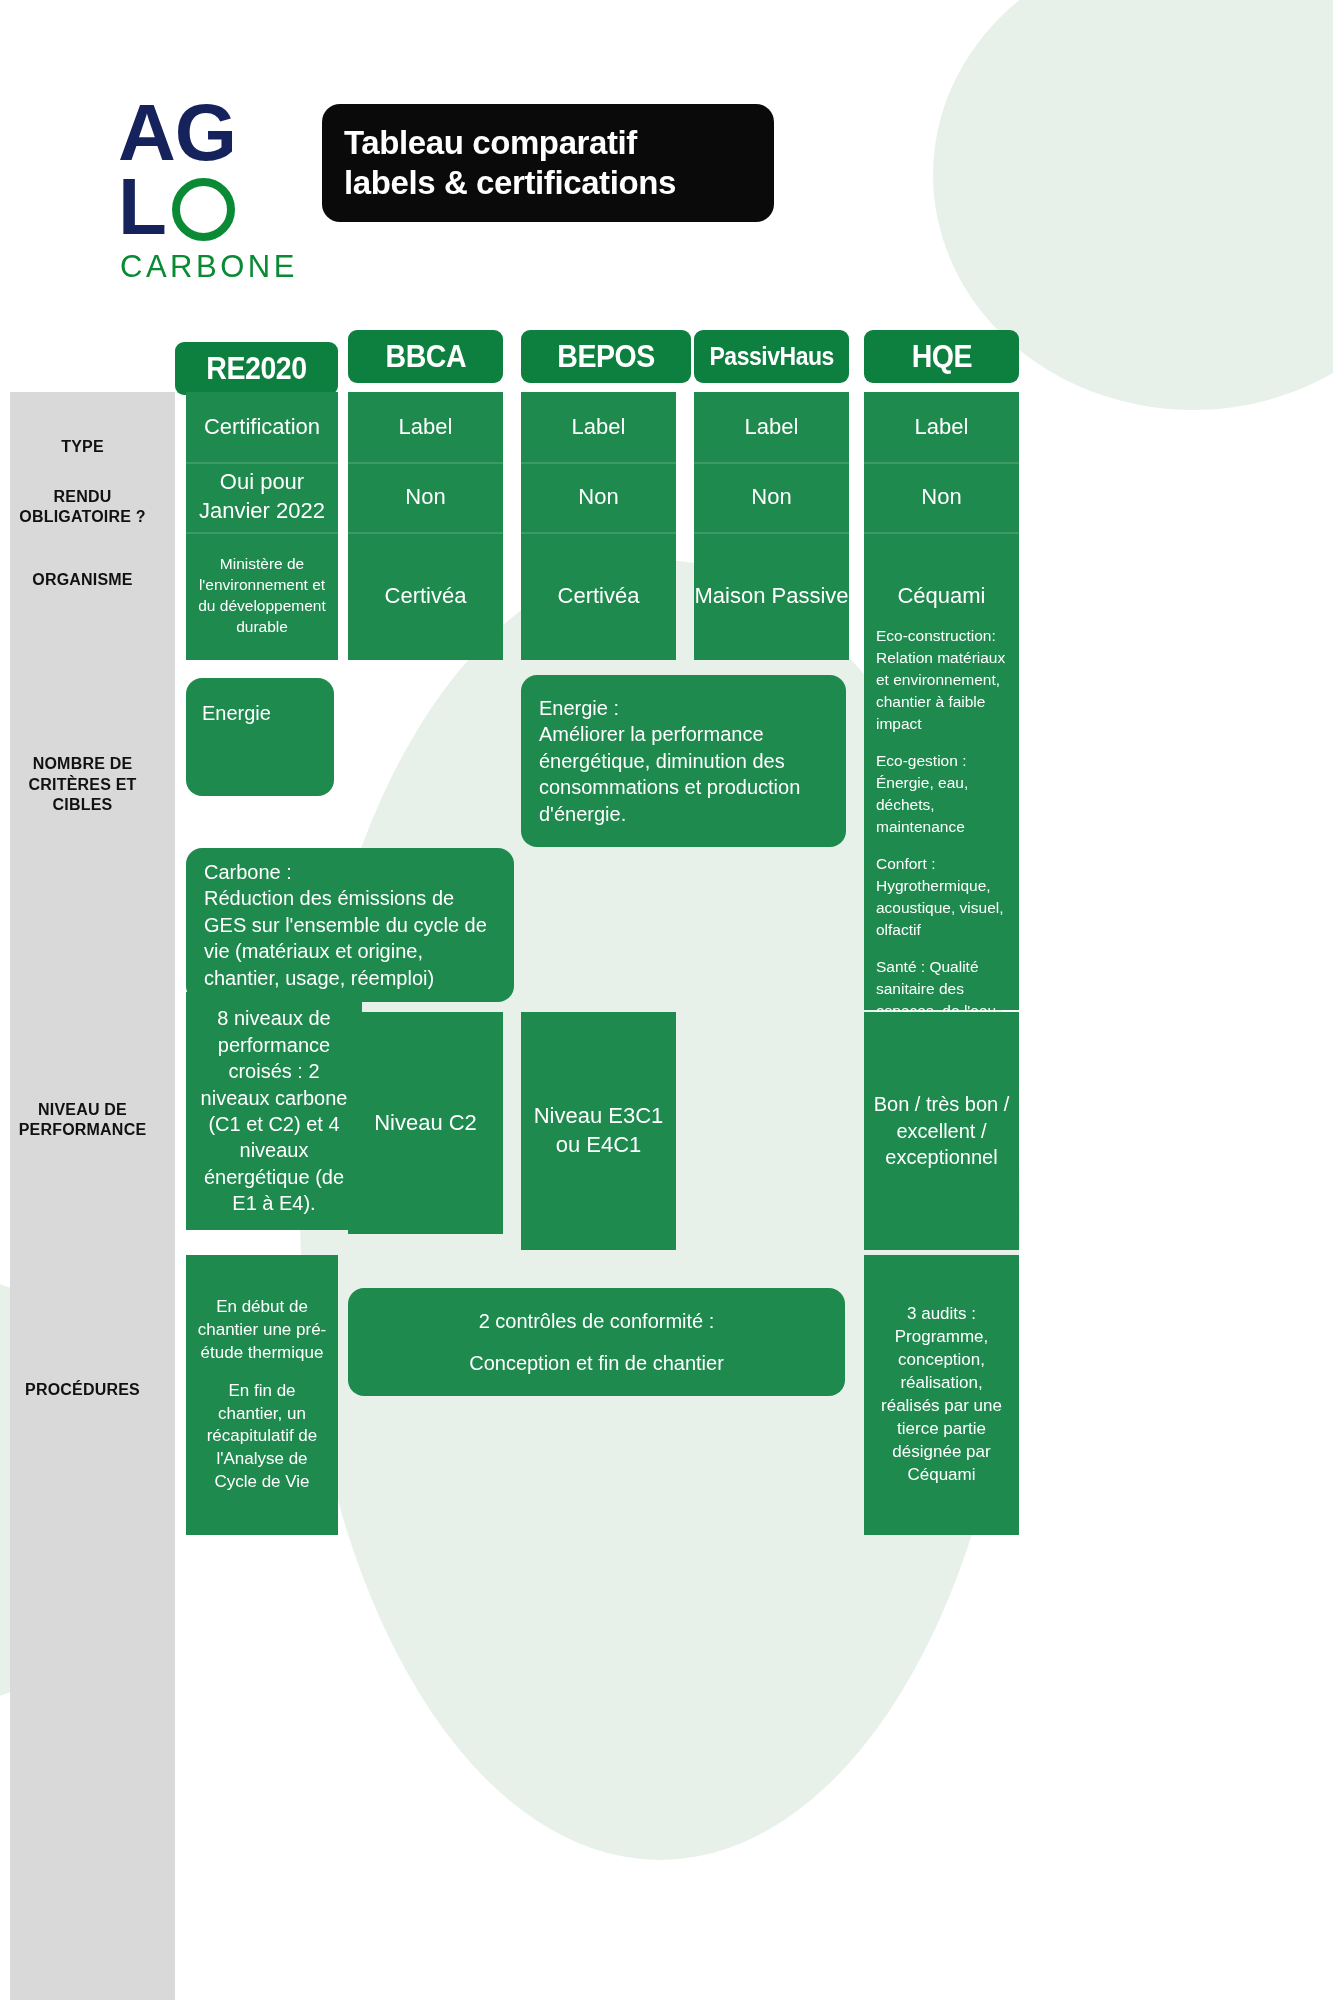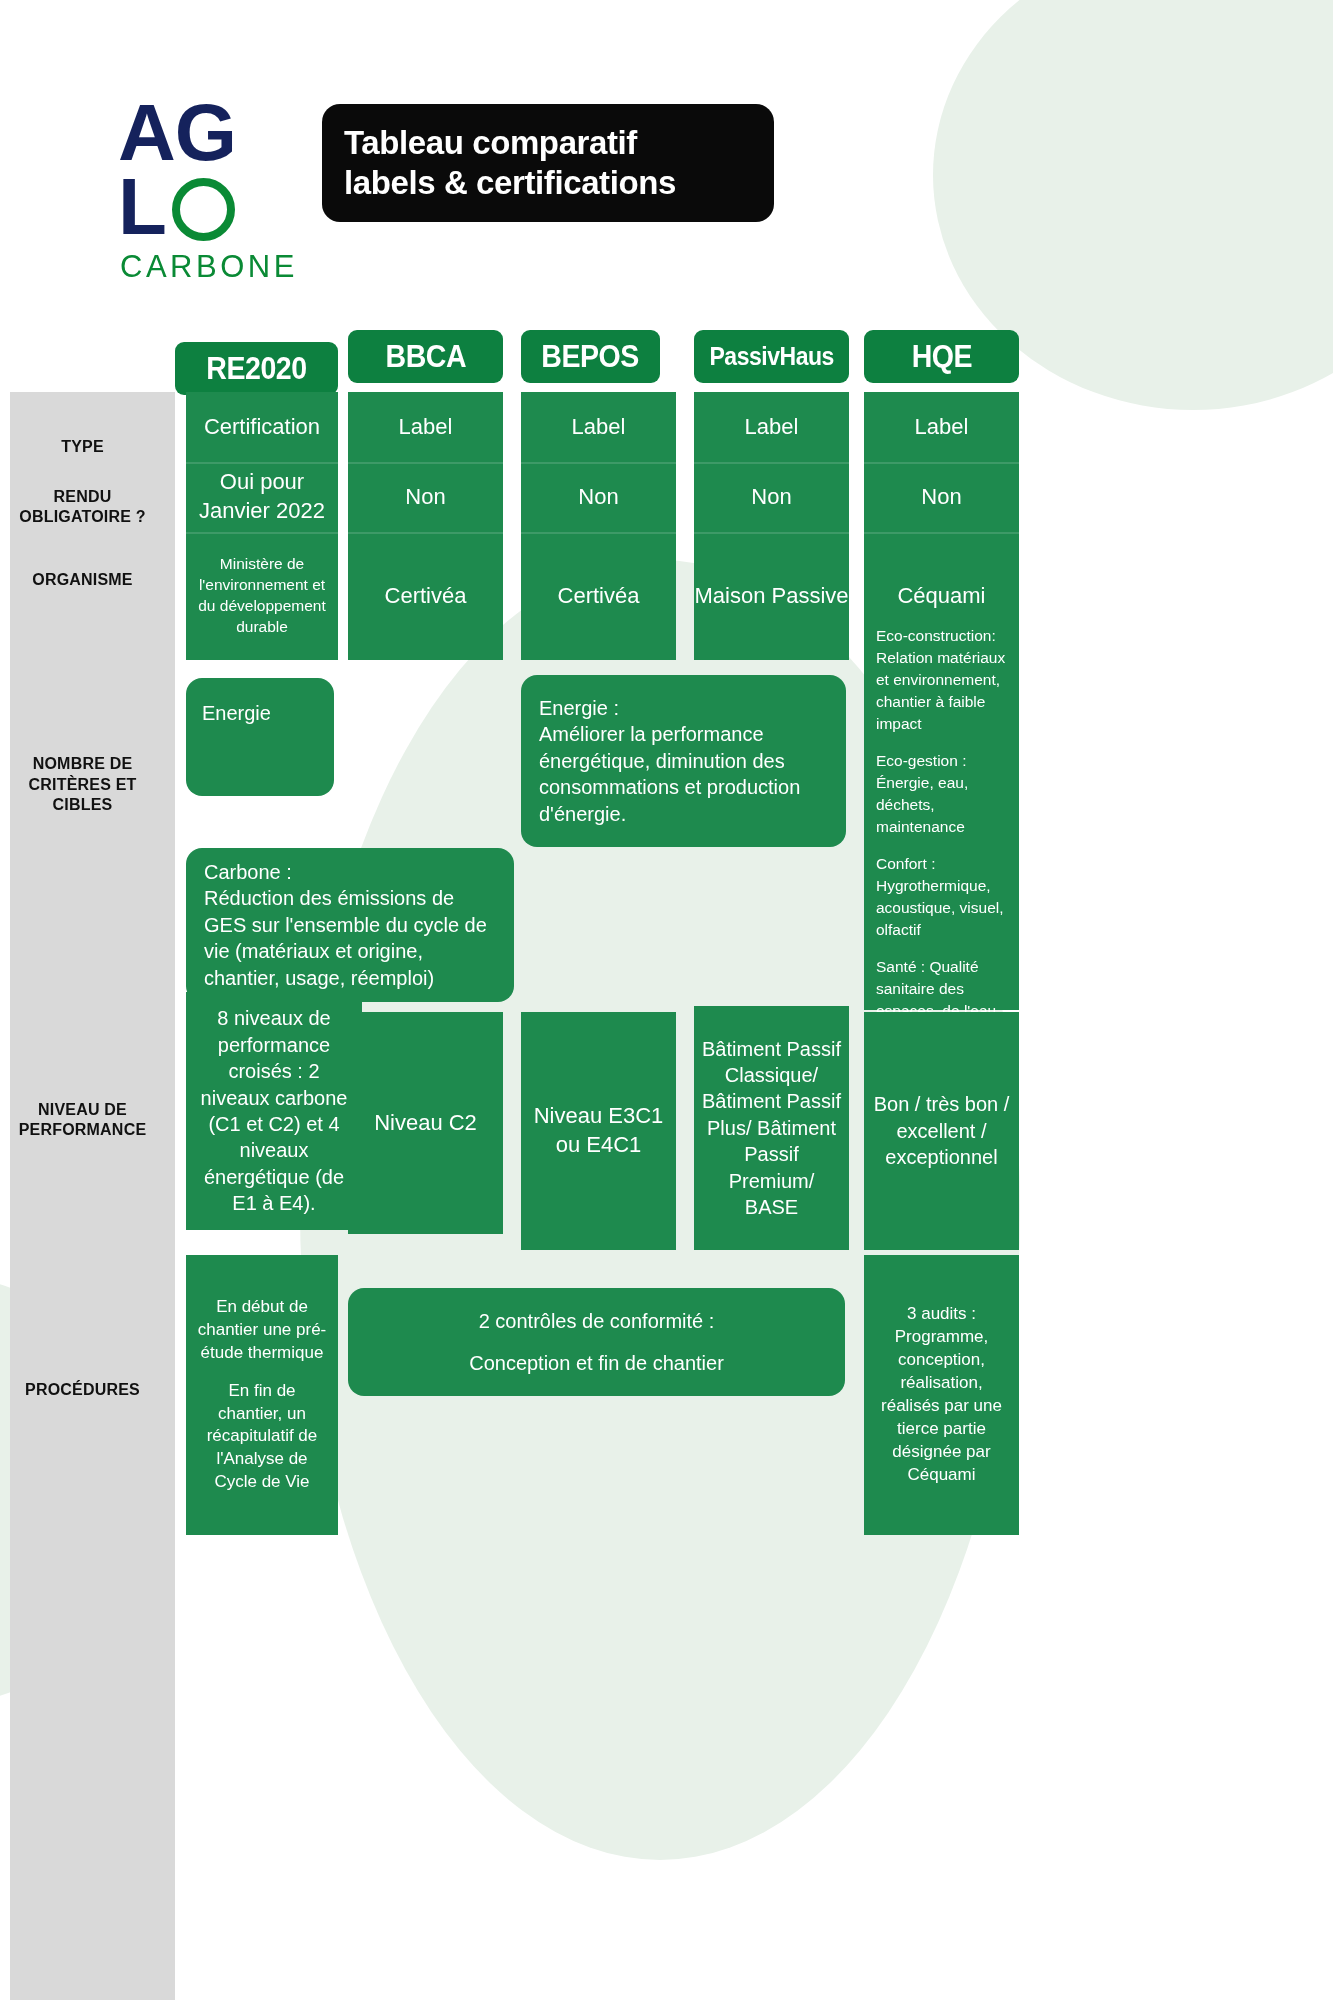--- a/index.html
+++ b/index.html
@@ -196,21 +196,21 @@
 
   <div id="grid">
 
     <div id="headers">
       <div class="hchip" style="left:175px;width:163px;margin-top:12px;">
         <span>RE2020</span>
       </div>
       <div class="hchip" style="left:348px;width:155px;">
         <span>BBCA</span>
       </div>
-      <div class="hchip" style="left:521px;width:139px;">
+      <div class="hchip" style="left:521px;width:170px;">
         <span>BEPOS</span>
       </div>
       <div class="hchip narrow" style="left:694px;width:155px;">
         <span>PassivHaus</span>
       </div>
       <div class="hchip" style="left:864px;width:155px;">
         <span>HQE</span>
       </div>
     </div>
 
@@ -281,21 +281,20 @@
       <p>Confort : Hygrothermique, acoustique, visuel, olfactif</p>
       <p>Santé : Qualité sanitaire des espaces, de l'eau et de l'air</p>
     </div>
 
     <div class="cell med" style="left:186px;top:662px;width:176px;height:238px;padding:8px 10px;">8 niveaux de performance croisés : 2 niveaux carbone (C1 et C2) et 4 niveaux énergétique (de E1 à E4).</div>
 
     <div class="cell" style="left:348px;top:682px;width:155px;height:222px;">Niveau C2</div>
 
     <div class="cell" style="left:521px;top:682px;width:155px;height:238px;">Niveau E3C1 ou E4C1</div>
 
-    <div class="cell med" style="left:694px;top:676px;width:155px;height:244px;padding:6px 8px;">Bâtiment Passif Classique/ Bâtiment Passif Plus/ Bâtiment Passif Premium/ BASE</div>
 
     <div class="cell med" style="left:864px;top:682px;width:155px;height:238px;padding:6px 8px;">Bon / très bon / excellent / exceptionnel</div>
 
     <div class="cell small" style="left:186px;top:925px;width:152px;height:280px;padding:20px 10px;">
       <p>En début de chantier une pré-étude thermique</p>
       <p>En fin de chantier, un récapitulatif de l'Analyse de Cycle de Vie</p>
     </div>
 
     <div class="cell r med" style="left:348px;top:958px;width:497px;height:108px;padding:12px 16px;">
       <p>2 contrôles de conformité :</p>

